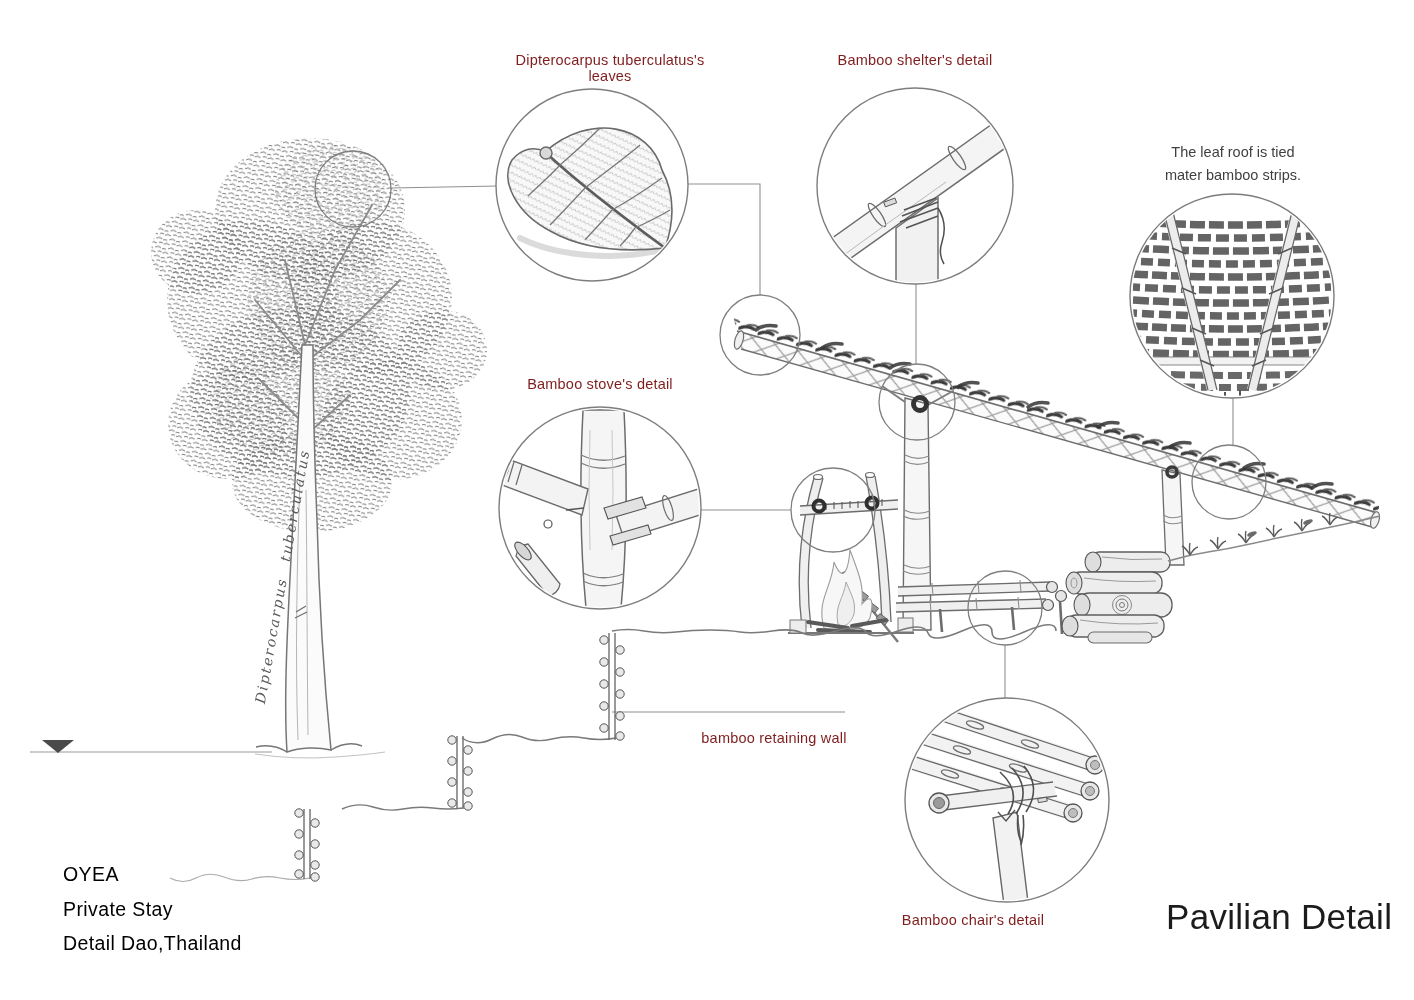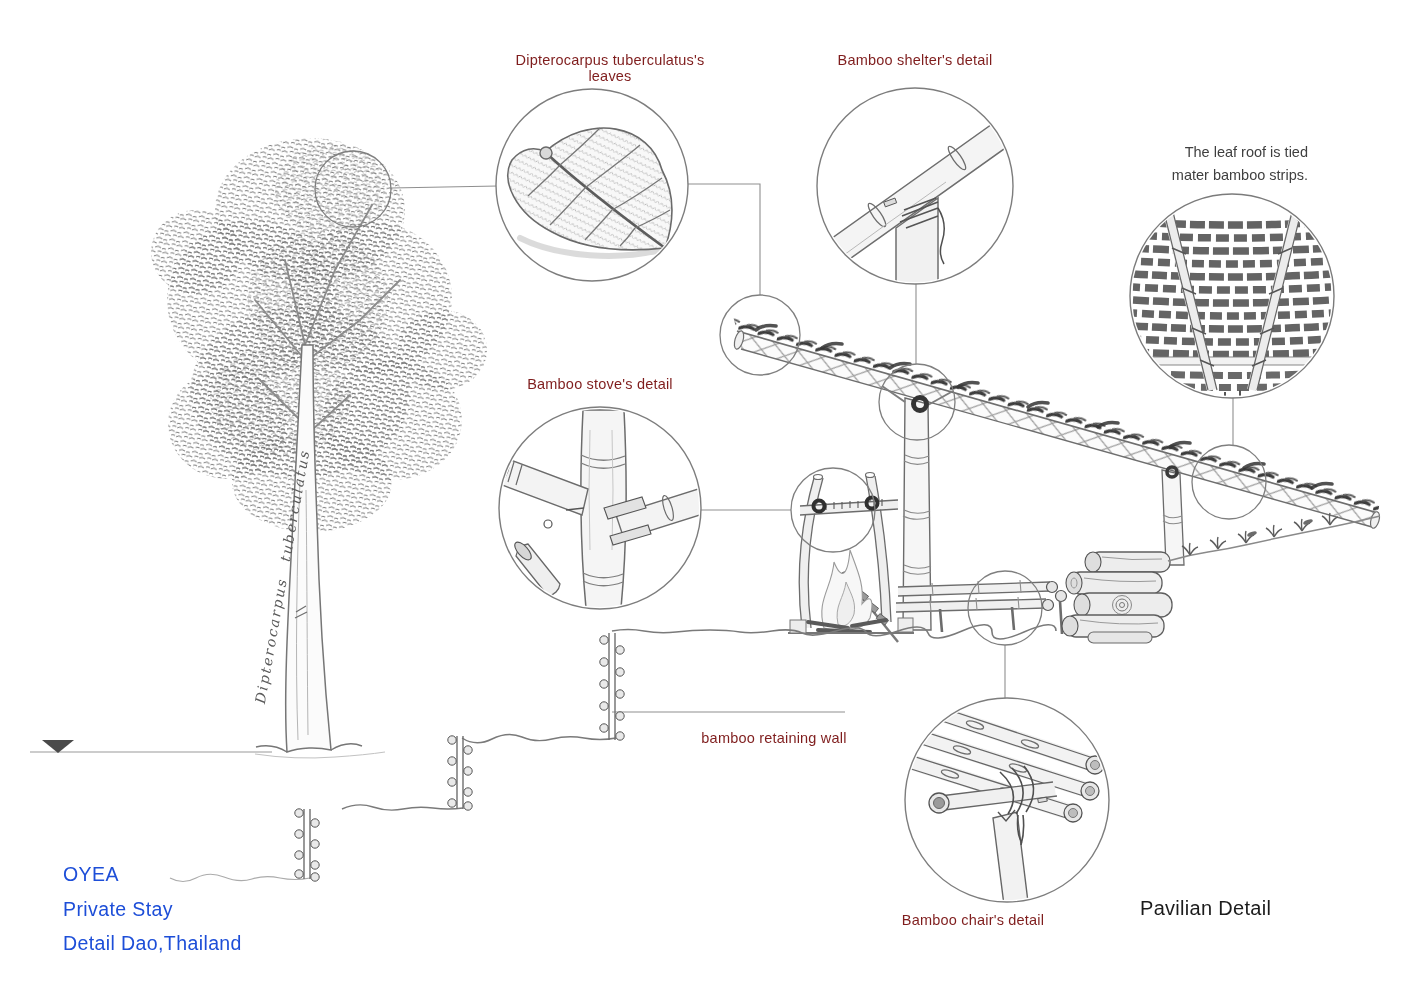--- a/index.html
+++ b/index.html
@@ -2,23 +2,23 @@
 <html><head>
 <meta charset="utf-8">
 <style>
   html,body{margin:0;padding:0;background:#ffffff;}
   .sheet{position:relative;width:1414px;height:1000px;background:#ffffff;overflow:hidden;
          font-family:"Liberation Sans",sans-serif;}
   .art{position:absolute;left:0;top:0;}
   .label{position:absolute;color:#7f1d1d;font-size:14.5px;letter-spacing:.2px;line-height:1.1;}
   .label.center{text-align:center;}
   .note{position:absolute;color:#3f3f3f;font-size:14.5px;line-height:23px;}
-  .note.center{text-align:right;}
-  .title-line{position:absolute;left:63px;color:#1d4ed8;font-size:19.5px;letter-spacing:.4px;}
-  .drawing-title{position:absolute;left:1140px;top:897px;color:#1c1c1c;font-size:20px;letter-spacing:.3px;}
+  .note.center{text-align:center;}
+  .title-line{position:absolute;left:63px;color:#000000;font-size:19.5px;letter-spacing:.4px;}
+  .drawing-title{position:absolute;left:1166px;top:897px;color:#1c1c1c;font-size:35px;letter-spacing:.3px;}
   .species{position:absolute;left:252px;top:702px;transform:rotate(-80deg);transform-origin:0 0;
            font-family:"DejaVu Serif",serif;font-style:italic;color:#5a5a5a;font-size:14px;
            letter-spacing:2px;word-spacing:10px;white-space:nowrap;}
 </style>
 </head>
 <body>
 
 <div class="sheet">
 
 <svg class="art" width="1414" height="1000" viewBox="0 0 1414 1000" aria-hidden="true">

